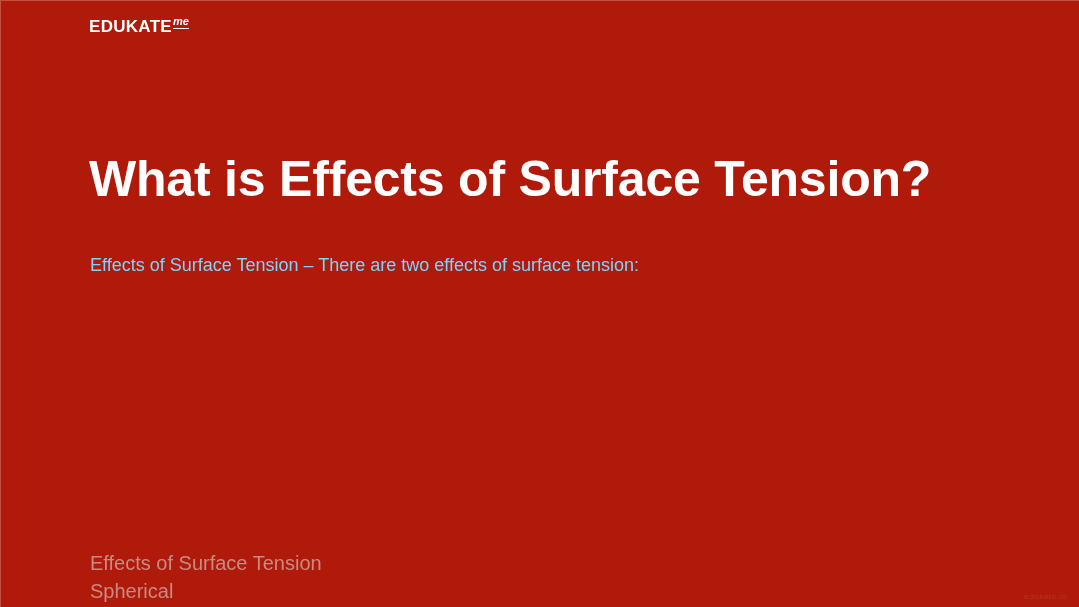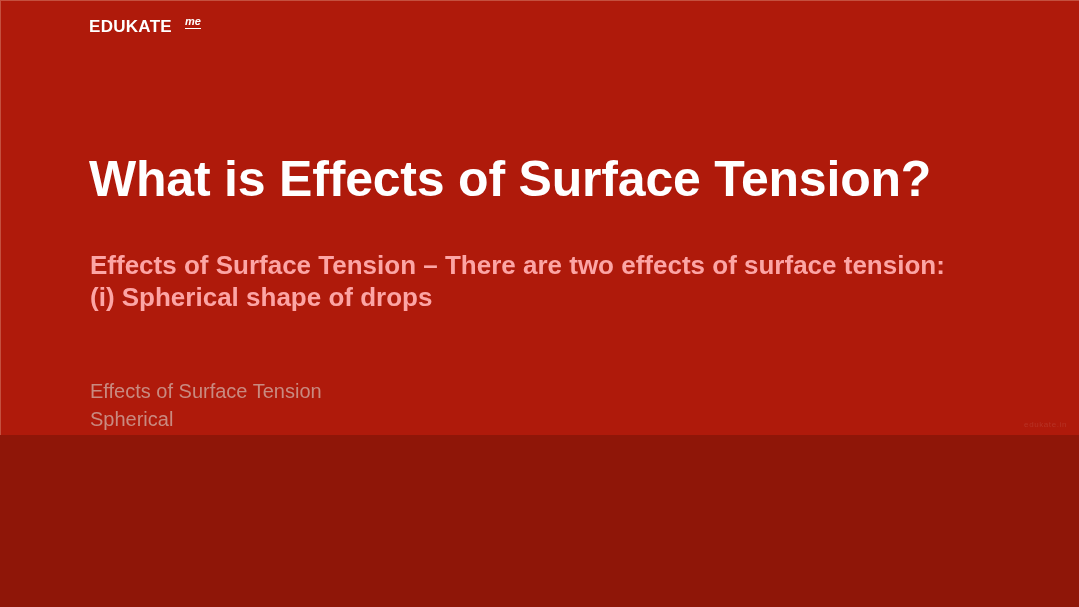--- a/index.html
+++ b/index.html
@@ -9,21 +9,21 @@
     background: #8f1608;
   }
   body {
     font-family: "Liberation Sans", sans-serif;
     -webkit-font-smoothing: antialiased;
   }
 
   .slide {
     position: relative;
     width: 1079px;
-    height: 435px;
+    height: 607px;
     background: #af1a0b;
     overflow: hidden;
     box-sizing: border-box;
     border-top: 1px solid #c4503f;
     border-left: 1px solid #c4503f;
   }
 
   
   .logo {
     position: absolute;
@@ -38,21 +38,21 @@
     font-size: 17px;
     font-weight: bold;
     letter-spacing: 0.3px;
     color: #ffffff;
   }
   .logo-sup {
     font-size: 11px;
     font-style: italic;
     font-weight: bold;
     color: #ffffff;
-    margin-left: 13px;
+    margin-left: 1px;
     margin-top: -2px;
     border-bottom: 1.5px solid #ffffff;
     padding-bottom: 1px;
     line-height: 1;
   }
 
   
   .title {
     position: absolute;
     left: 88px;
@@ -67,23 +67,23 @@
   }
 
   
   .body-block {
     position: absolute;
     left: 89px;
     top: 248px;
     width: 930px;
   }
   .body-line {
-    font-size: 26px;
-    font-weight: bold;
-    color: #fca5a5;
+    font-size: 18px;
+    font-weight: normal;
+    color: #7dd3fc;
     line-height: 32px;
     white-space: pre;
   }
 
   
   .footer {
     position: absolute;
     left: 89px;
     bottom: 2px;
     width: 500px;
@@ -114,21 +114,20 @@
 
   <div class="logo">
     <span class="logo-word">EDUKATE</span>
     <span class="logo-sup">me</span>
   </div>
 
   <h1 class="title">What is Effects of Surface Tension?</h1>
 
   <div class="body-block">
     <div class="body-line">Effects of Surface Tension – There are two effects of surface tension:</div>
-    <div class="body-line">(i) Spherical shape of drops</div>
   </div>
 
   <div class="footer">
     <div class="footer-line">Effects of Surface Tension</div>
     <div class="footer-line">Spherical</div>
   </div>
 
   <div class="watermark">edukate.in</div>
 
 </div>

